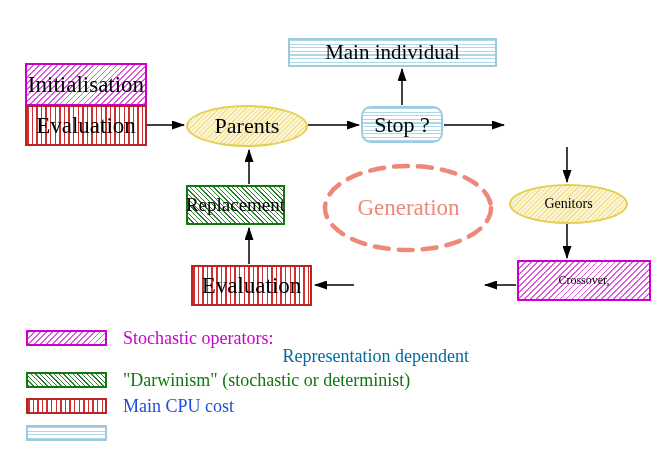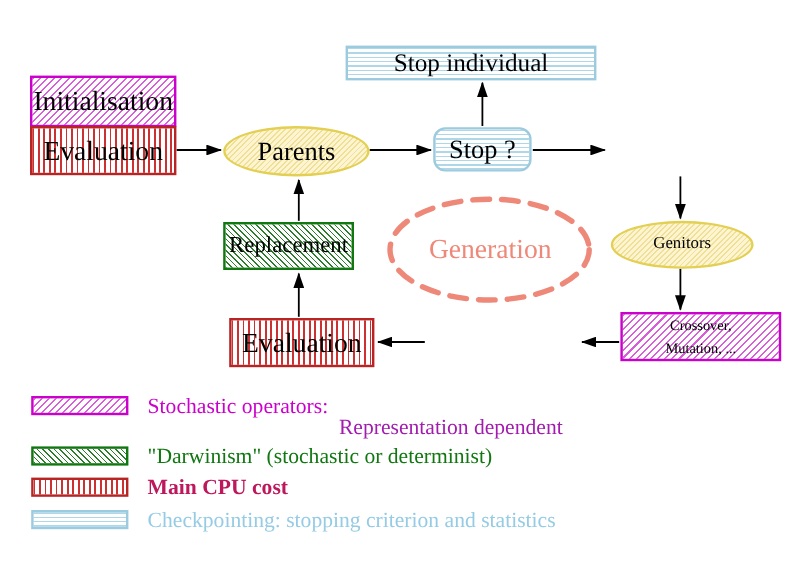--- a/index.html
+++ b/index.html
@@ -43,23 +43,23 @@
     display:flex;align-items:center;justify-content:center;white-space:nowrap;
   }
   
   .legend-row{
     position:absolute;left:26px;z-index:1;
     display:flex;align-items:center;height:20px;
   }
   .swatch{width:81px;height:16px;box-sizing:border-box;flex:0 0 auto;margin-right:16px;}
   .legend-text{font-size:18px;white-space:nowrap;}
   .t-magenta{color:#cc00cc;}
-  .t-gold{color:#a21caf;margin-left:9px;margin-top:36px;}
+  .t-gold{color:#0369a1;margin-left:9px;margin-top:36px;}
   .t-green{color:#117711;}
-  .t-red{color:#be185d;font-weight:bold;}
+  .t-red{color:#1d4ed8;}
   .t-cyan{color:#95cbe4;}
 </style>
 </head>
 <body>
 
 <div class="stage">
 
   <svg class="arrow-layer" width="662" height="471" viewBox="0 0 662 471">
     <defs>
       <marker id="ah" markerUnits="userSpaceOnUse" markerWidth="13" markerHeight="9" viewBox="0 0 13 9" refX="12" refY="4.5" orient="auto">
@@ -79,38 +79,37 @@
     <path d="M249,184 L249,150" stroke="#000" stroke-width="1.5" marker-end="url(#ah)"></path>
     <ellipse cx="408" cy="208" rx="83" ry="42" fill="none" stroke="#ee8878" stroke-width="4.5" stroke-dasharray="14 10" stroke-linecap="round"></ellipse>
   </svg>
 
   <div class="node hatch-magenta" style="left:25px;top:23px;width:122px;height:43px;margin-top:40px;">Initialisation</div>
 
   <div class="node stripe-red" style="left:25px;top:105px;width:122px;height:41px;">Evaluation</div>
 
   <div class="node ellipse-yellow" style="left:186px;top:105px;width:122px;height:42px;font-size:22px;">Parents</div>
 
-  <div class="node stripe-cyan" style="left:288px;top:38px;width:209px;height:29px;font-size:21px;">Stop individual</div>
+  <div class="node stripe-cyan" style="left:288px;top:38px;width:209px;height:29px;font-size:21px;">Main individual</div>
 
   <div class="node stripe-cyan" style="left:361px;top:106px;width:82px;height:37px;font-size:22px;border-radius:10px;">Stop ?</div>
 
 
   <div class="node ellipse-yellow" style="left:509px;top:184px;width:119px;height:40px;font-size:14px;">Genitors</div>
 
   <div class="node hatch-magenta" style="left:517px;top:260px;width:134px;height:41px;font-size:12px;line-height:19px;">
     <span>
       <span style="display:block;">Crossover,</span>
-      <span style="display:block;">Mutation, ...</span>
     </span>
   </div>
 
 
   <div class="node stripe-red" style="left:191px;top:265px;width:121px;height:41px;">Evaluation</div>
 
-  <div class="node hatch-green" style="left:186px;top:185px;width:109px;height:40px;font-size:19px;">Replacement</div>
+  <div class="node hatch-green" style="left:186px;top:185px;width:99px;height:40px;font-size:19px;">Replacement</div>
 
   <div class="generation-label" style="left:325px;top:186px;width:167px;height:44px;">Generation</div>
 
   <div class="legend-row" style="top:328px;">
     <div class="swatch hatch-magenta"></div>
     <span class="legend-text t-magenta">Stochastic operators:</span>
     <span class="legend-text t-gold">Representation dependent</span>
   </div>
 
   <div class="legend-row" style="top:370px;">
@@ -118,16 +117,15 @@
     <span class="legend-text t-green">"Darwinism" (stochastic or determinist)</span>
   </div>
 
   <div class="legend-row" style="top:396px;">
     <div class="swatch stripe-red"></div>
     <span class="legend-text t-red">Main CPU cost</span>
   </div>
 
   <div class="legend-row" style="top:423px;">
     <div class="swatch stripe-cyan"></div>
-    <span class="legend-text t-cyan">Checkpointing: stopping criterion and statistics</span>
   </div>
 
 </div>
 
 </body></html>

